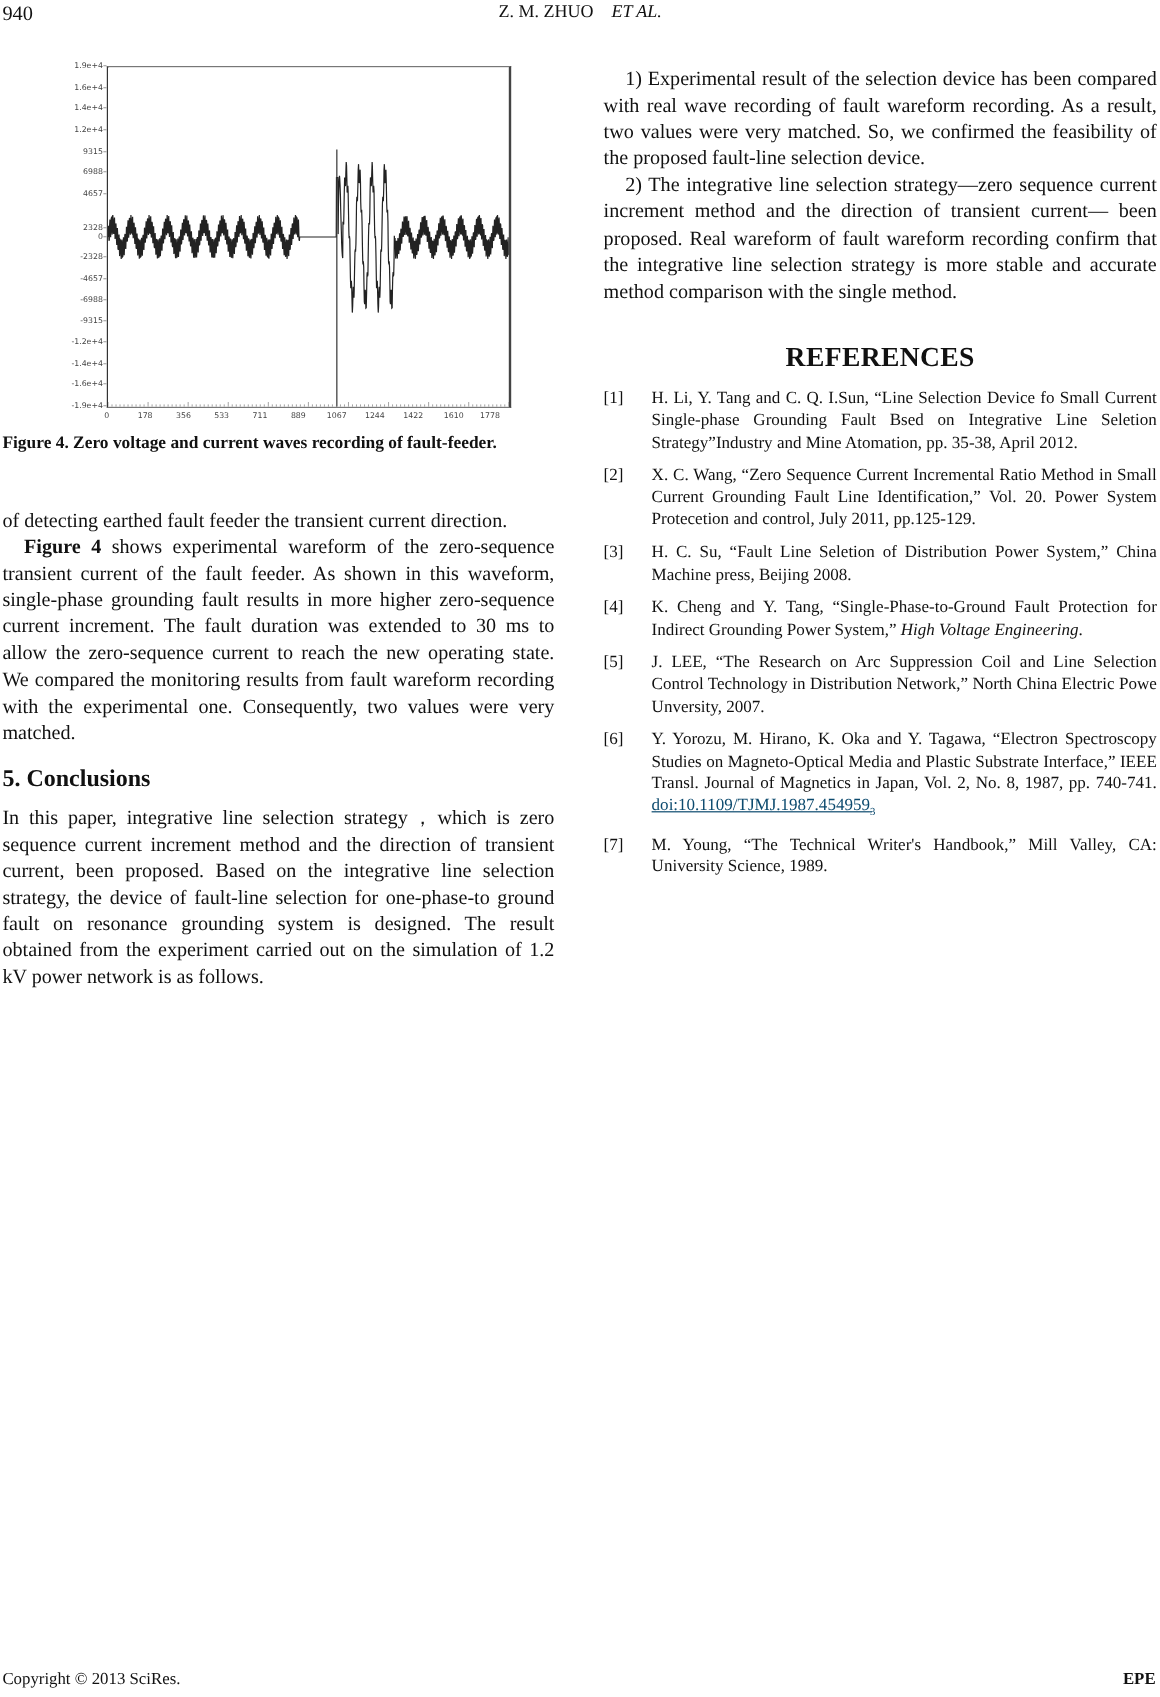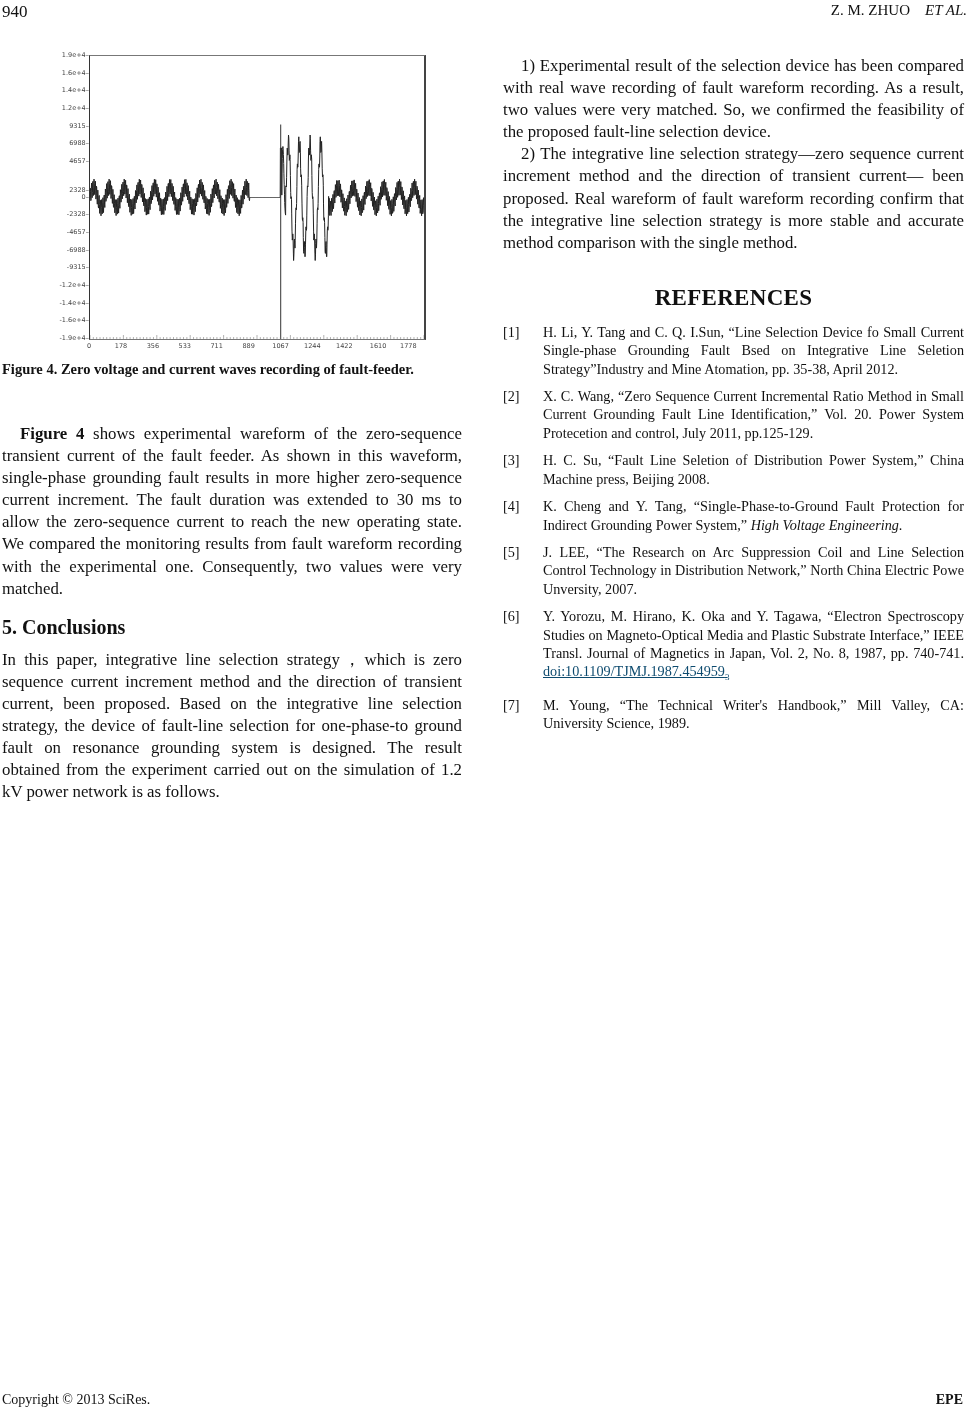--- a/index.html
+++ b/index.html
@@ -2,21 +2,21 @@
 <html><head>
 <meta charset="utf-8">
 <style>
   html, body { margin: 0; padding: 0; background: #ffffff; }
   body {
     width: 967px; height: 1414px; position: relative; overflow: hidden;
     font-family: "Liberation Serif", "DejaVu Serif", serif; color: #111;
   }
   .abs { position: absolute; }
   .page-number { left: 2px; top: 2px; font-size: 17px; }
-  .running-head { left: 0; width: 967px; top: 2px; text-align: right; font-size: 15px; }
+  .running-head { left: 0; width: 967px; top: 2px; text-align: center; font-size: 15px; }
   .running-head i { font-style: italic; }
 
   
   .figure { left: 34px; top: 52px; width: 395px; height: 300px; }
   .plot-frame { position: absolute; left: 55px; top: 3px; width: 334px; height: 283px; border: 1px solid #777; border-left: 1px solid #333; border-right: 2px solid #444; background: #fff; }
   .y-tick { position: absolute; right: 340px; font-family: "DejaVu Sans", sans-serif; font-size: 6.5px; color: #444; transform: translateY(-50%); white-space: nowrap; }
   .x-tick { position: absolute; top: 290px; font-family: "DejaVu Sans", sans-serif; font-size: 6.5px; color: #444; transform: translateX(-50%); }
   .plot-svg { position: absolute; left: 0; top: 0; }
 
   .fig-caption { left: 2px; top: 360px; width: 460px; font-size: 14.5px; font-weight: bold; line-height: 18px; }
@@ -183,20 +183,21 @@
       <div class="x-tick" style="left: 278.385px;">1244</div>
       <div class="x-tick" style="left: 310.348px;">1422</div>
       <div class="x-tick" style="left: 344.108px;">1610</div>
       <div class="x-tick" style="left: 374.275px;">1778</div>
     </div>
 </div>
 
 <div class="abs fig-caption">Figure 4. Zero voltage and current waves recording of fault-feeder.</div>
 
 <div class="abs col-left">
+  <p class="para">of detecting earthed fault feeder the transient current direction.</p>
   <p class="para indent"><b>Figure 4</b><span> shows experimental wareform of the zero-sequence transient current of the fault feeder. As shown in this waveform, single-phase grounding fault results in more higher zero-sequence current increment. The fault duration was extended to 30 ms to allow the zero-sequence current to reach the new operating state. We compared the monitoring results from fault wareform recording with the experimental one. Consequently, two values were very matched.</span></p>
   <div class="section-heading">5. Conclusions</div>
   <p class="para">In this paper, integrative line selection strategy，which is zero sequence current increment method and the direction of transient current, been proposed. Based on the integrative line selection strategy, the device of fault-line selection for one-phase-to ground fault on resonance grounding system is designed. The result obtained from the experiment carried out on the simulation of 1.2 kV power network is as follows.</p>
 </div>
 
 <div class="abs col-right">
   <p class="para indent">1) Experimental result of the selection device has been compared with real wave recording of fault wareform recording. As a result, two values were very matched. So, we confirmed the feasibility of the proposed fault-line selection device.</p>
   <p class="para indent">2) The integrative line selection strategy—zero sequence current increment method and the direction of transient current— been proposed. Real wareform of fault wareform recording confirm that the integrative line selection strategy is more stable and accurate method comparison with the single method.</p>
   <div class="ref-heading">REFERENCES</div>
   <div>

